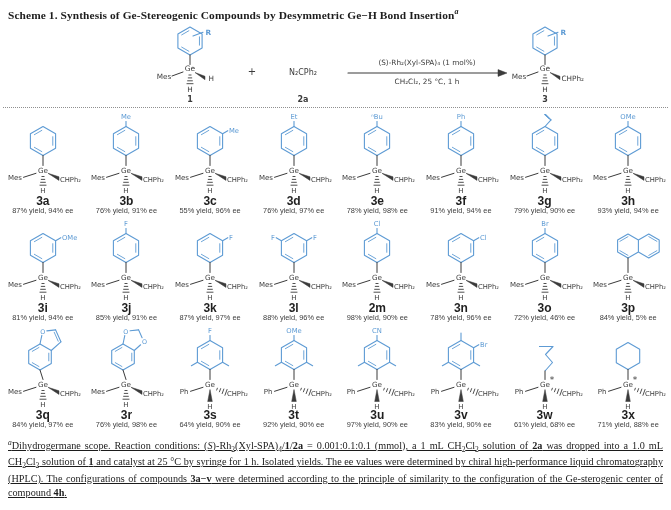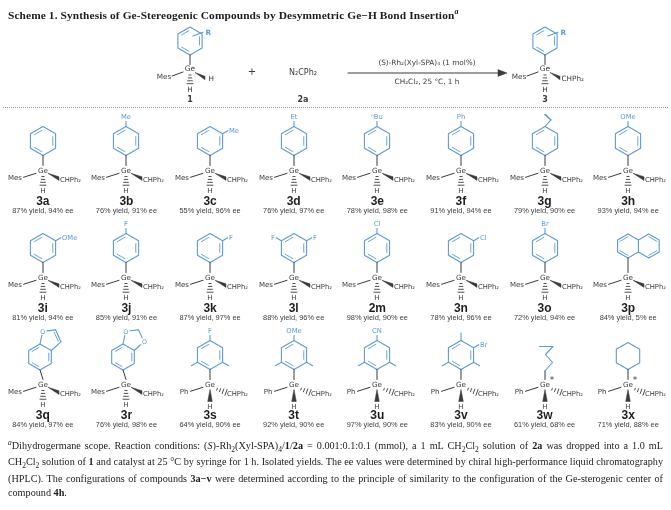--- a/index.html
+++ b/index.html
@@ -6,21 +6,21 @@
   body{width:671px;height:510px;overflow:hidden;font-family:"Liberation Serif","DejaVu Serif",serif;}
   .title{padding:7px 10px 0 8px;font-size:11.4px;font-weight:bold;color:#1d1d1d;letter-spacing:.1px;}
   .title sup{font-size:8px;font-style:italic;}
   .scheme{width:671px;height:82px;margin-top:2px;}
   .divider{border-top:1.6px dotted #8f8f8f;margin:2px 3px 0 3px;height:0;}
   .grid{display:grid;grid-template-columns:repeat(8,1fr);padding:3px 1px 0 1px;}
   .cell{text-align:center;height:107px;}
   .cell svg{display:block;margin:0 auto;}
   .comp-label{font-family:"Liberation Sans","DejaVu Sans",sans-serif;font-weight:bold;font-size:12px;color:#1f1f1f;line-height:9px;}
   .comp-yield{font-family:"Liberation Sans","DejaVu Sans",sans-serif;font-size:7.4px;color:#3d3d3d;line-height:9px;margin-top:0;white-space:nowrap;}
-  .footnote{margin:6px 8px 0 8px;font-size:10.2px;line-height:1.36;text-align:justify;color:#1c1c1c;}
+  .footnote{margin:6px 8px 0 8px;font-size:10.2px;line-height:1.36;text-align:justify;color:#1c1c1c;text-decoration:underline;}
   .footnote sup{font-size:7.5px;font-style:italic;}
   .footnote sub{font-size:7.5px;}
   .footnote b{font-weight:bold;}
   .footnote i{font-style:italic;}
 </style>
 </head>
 <body>
 
 <div class="title"><span>Scheme 1. Synthesis of Ge-Stereogenic Compounds by Desymmetric Ge−H Bond Insertion</span><sup>a</sup></div>
 
@@ -413,21 +413,21 @@
         <line x1="21.5" y1="66.3" x2="34" y2="62.3" stroke="#3b3b3b" stroke-width="1" stroke-linecap="round"></line>
         <polygon points="46.0,62.3 57.0,65.8 57.0,69.4" stroke="#3b3b3b" stroke-width="0.5" fill="#3b3b3b" stroke-linejoin="round"></polygon>
         <text x="58" y="70.5" fill="#3b3b3b" font-size="6.8" text-anchor="start" font-family="&quot;DejaVu Sans&quot;,&quot;Liberation Sans&quot;,sans-serif" font-weight="normal" font-style="normal">CHPh₂</text>
         <line x1="39.9" y1="65.5" x2="42.1" y2="65.5" stroke="#3b3b3b" stroke-width="0.9" stroke-linecap="round"></line>
         <line x1="39.25" y1="68.4" x2="42.75" y2="68.4" stroke="#3b3b3b" stroke-width="0.9" stroke-linecap="round"></line>
         <line x1="38.6" y1="71.3" x2="43.4" y2="71.3" stroke="#3b3b3b" stroke-width="0.9" stroke-linecap="round"></line>
         <line x1="37.95" y1="74.2" x2="44.05" y2="74.2" stroke="#3b3b3b" stroke-width="0.9" stroke-linecap="round"></line>
         <text x="41" y="81.5" fill="#3b3b3b" font-size="7" text-anchor="middle" font-family="&quot;DejaVu Sans&quot;,&quot;Liberation Sans&quot;,sans-serif" font-weight="normal" font-style="normal">H</text>
       </svg>
       <div class="comp-label">3o</div>
-      <div class="comp-yield">72% yield, 94% ee</div>
+      <div class="comp-yield">72% yield, 46% ee</div>
     </div>
     <div class="cell">
       <svg width="82" height="86" viewBox="0 0 82 86">
         <polygon points="41.0,40.0 51.4,34.0 51.4,22.0 41.0,16.0 30.6,22.0 30.6,34.0" stroke="#5e9bd4" stroke-width="1.1" fill="none" stroke-linejoin="round"></polygon>
         <polyline points="51.4,22.0 61.8,16.0 72.2,22.0 72.2,34.0 61.8,40.0 51.4,34.0" stroke="#5e9bd4" stroke-width="1.1" fill="none" stroke-linejoin="round"></polyline>
         <line x1="41" y1="18.64" x2="32.894002220577654" y2="23.32" stroke="#5e9bd4" stroke-width="0.9" stroke-linecap="round"></line>
         <line x1="32.894002220577654" y1="32.68" x2="41" y2="37.36" stroke="#5e9bd4" stroke-width="0.9" stroke-linecap="round"></line>
         <line x1="61.8" y1="18.64" x2="69.90599777942235" y2="23.32" stroke="#5e9bd4" stroke-width="0.9" stroke-linecap="round"></line>
         <line x1="69.90599777942235" y1="32.68" x2="61.8" y2="37.36" stroke="#5e9bd4" stroke-width="0.9" stroke-linecap="round"></line>
         <line x1="41" y1="40" x2="41" y2="54.5" stroke="#3b3b3b" stroke-width="1" stroke-linecap="round"></line>

